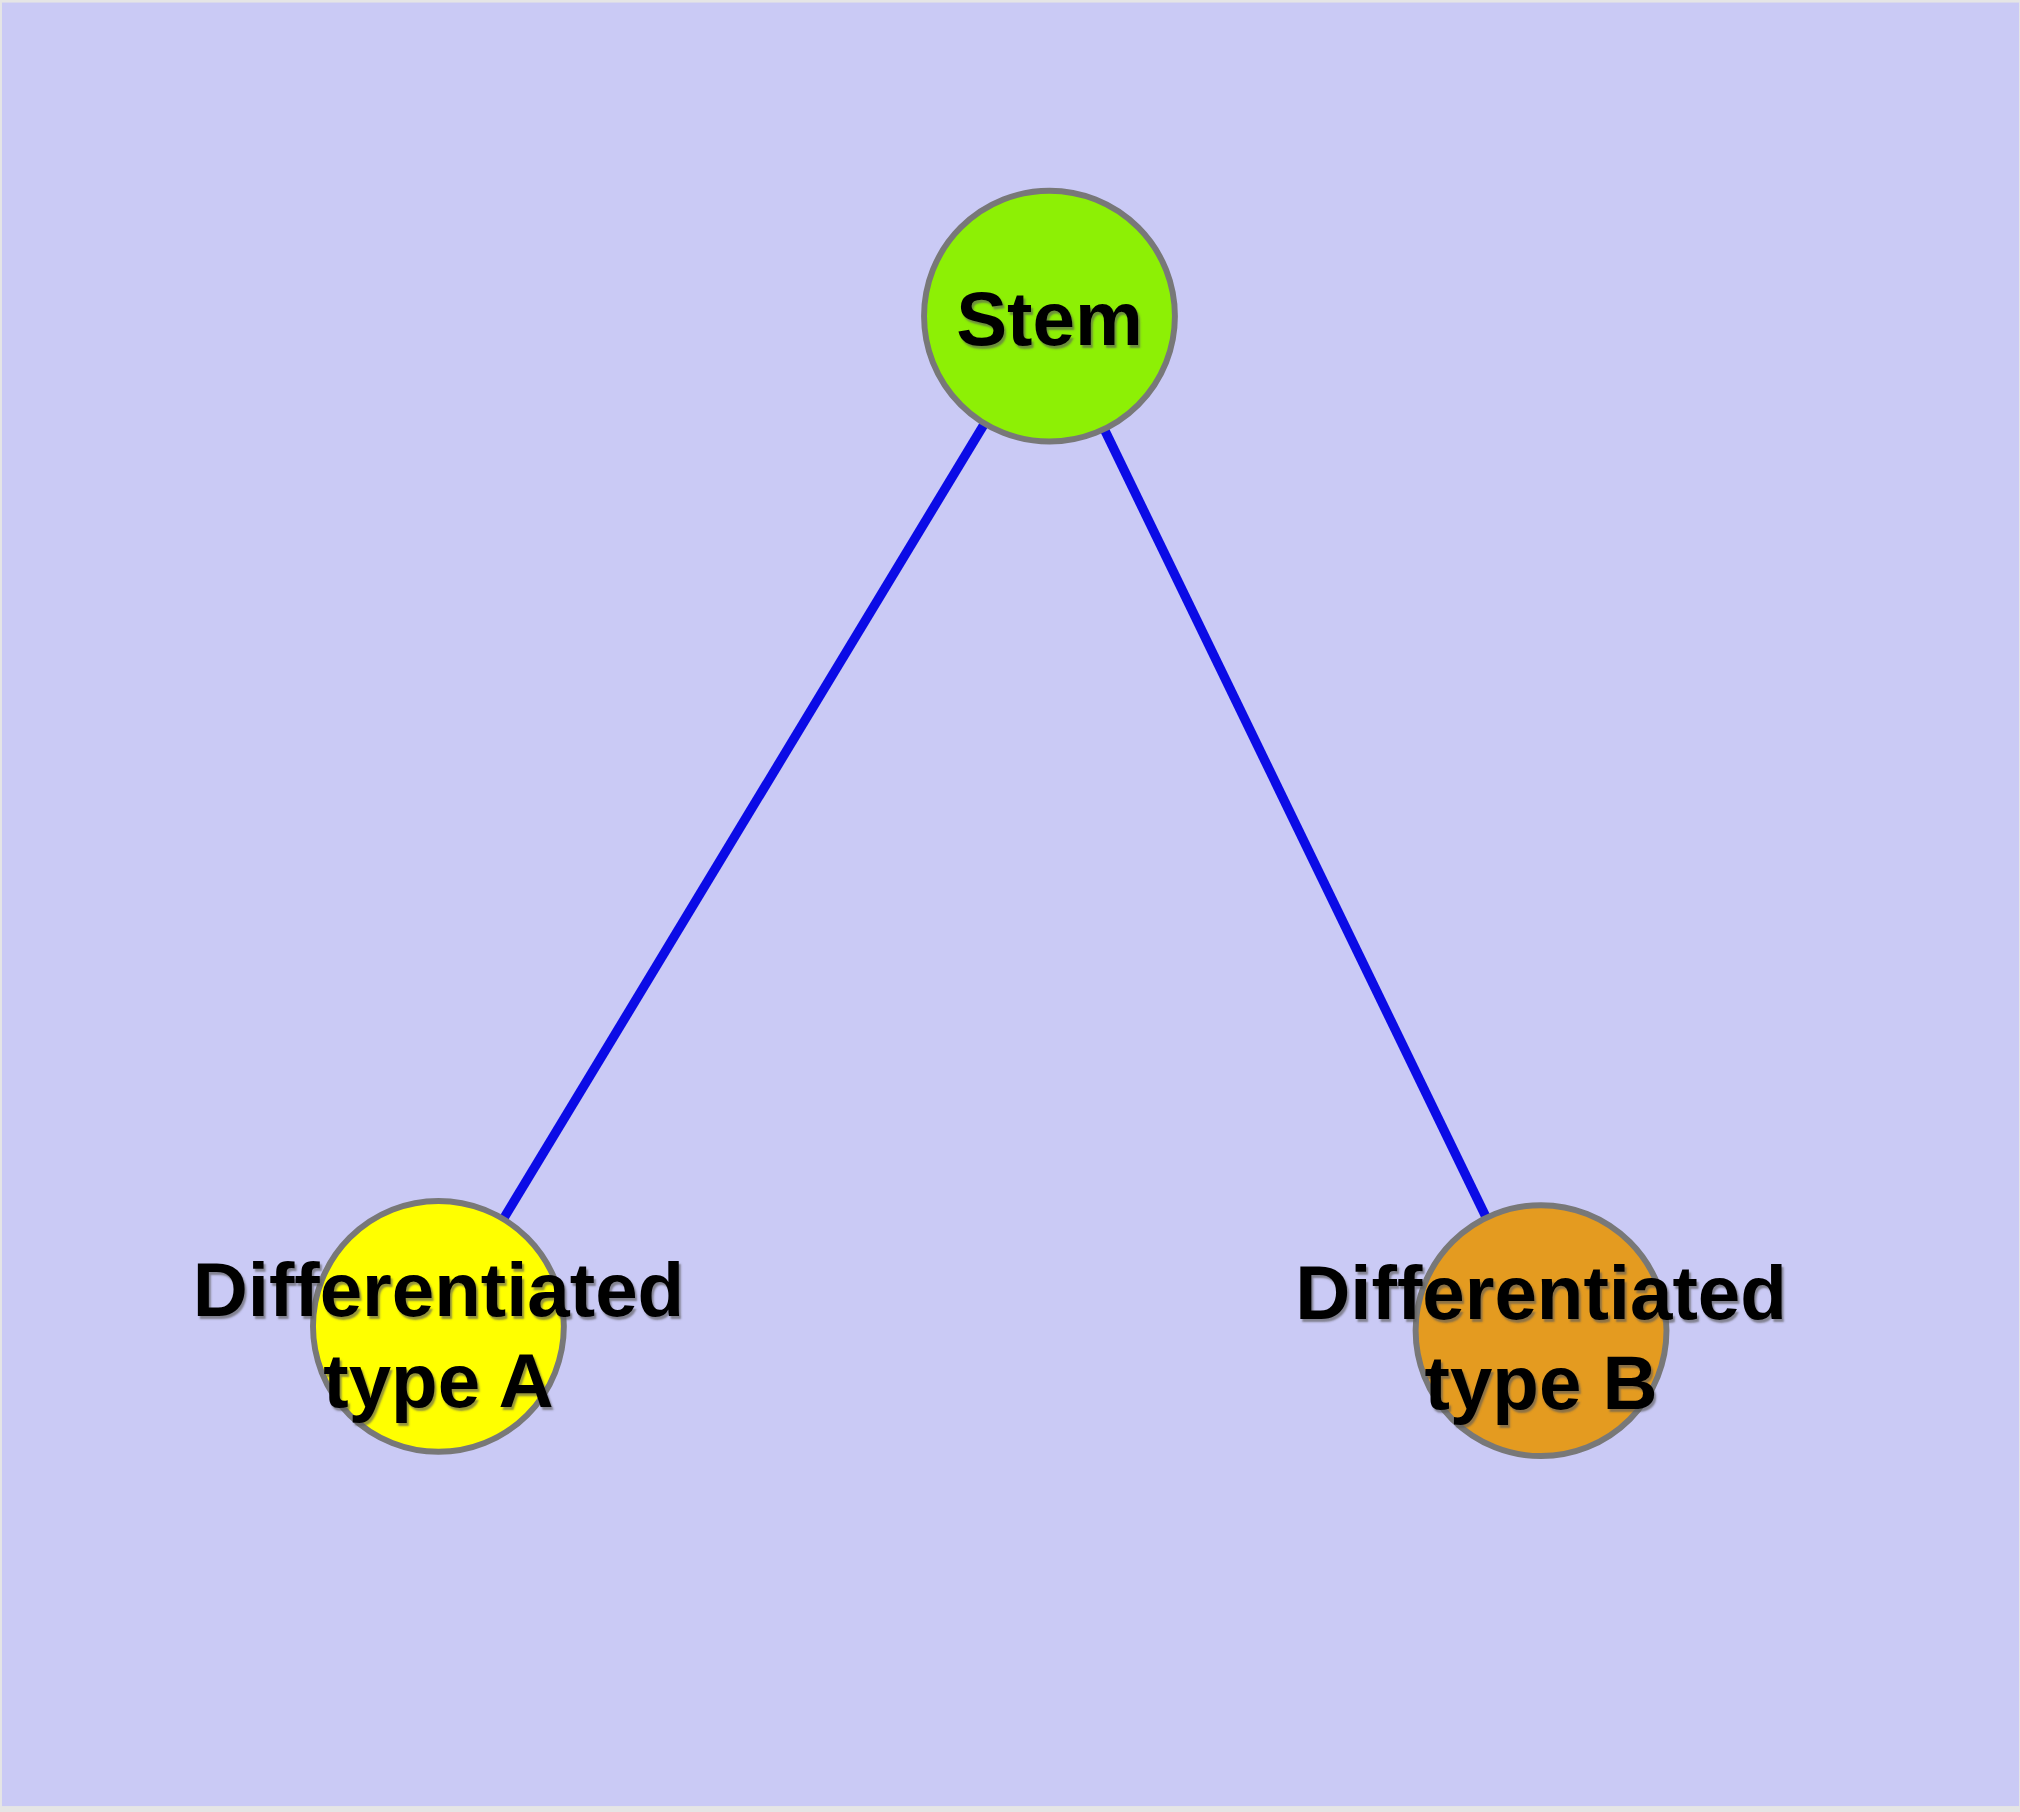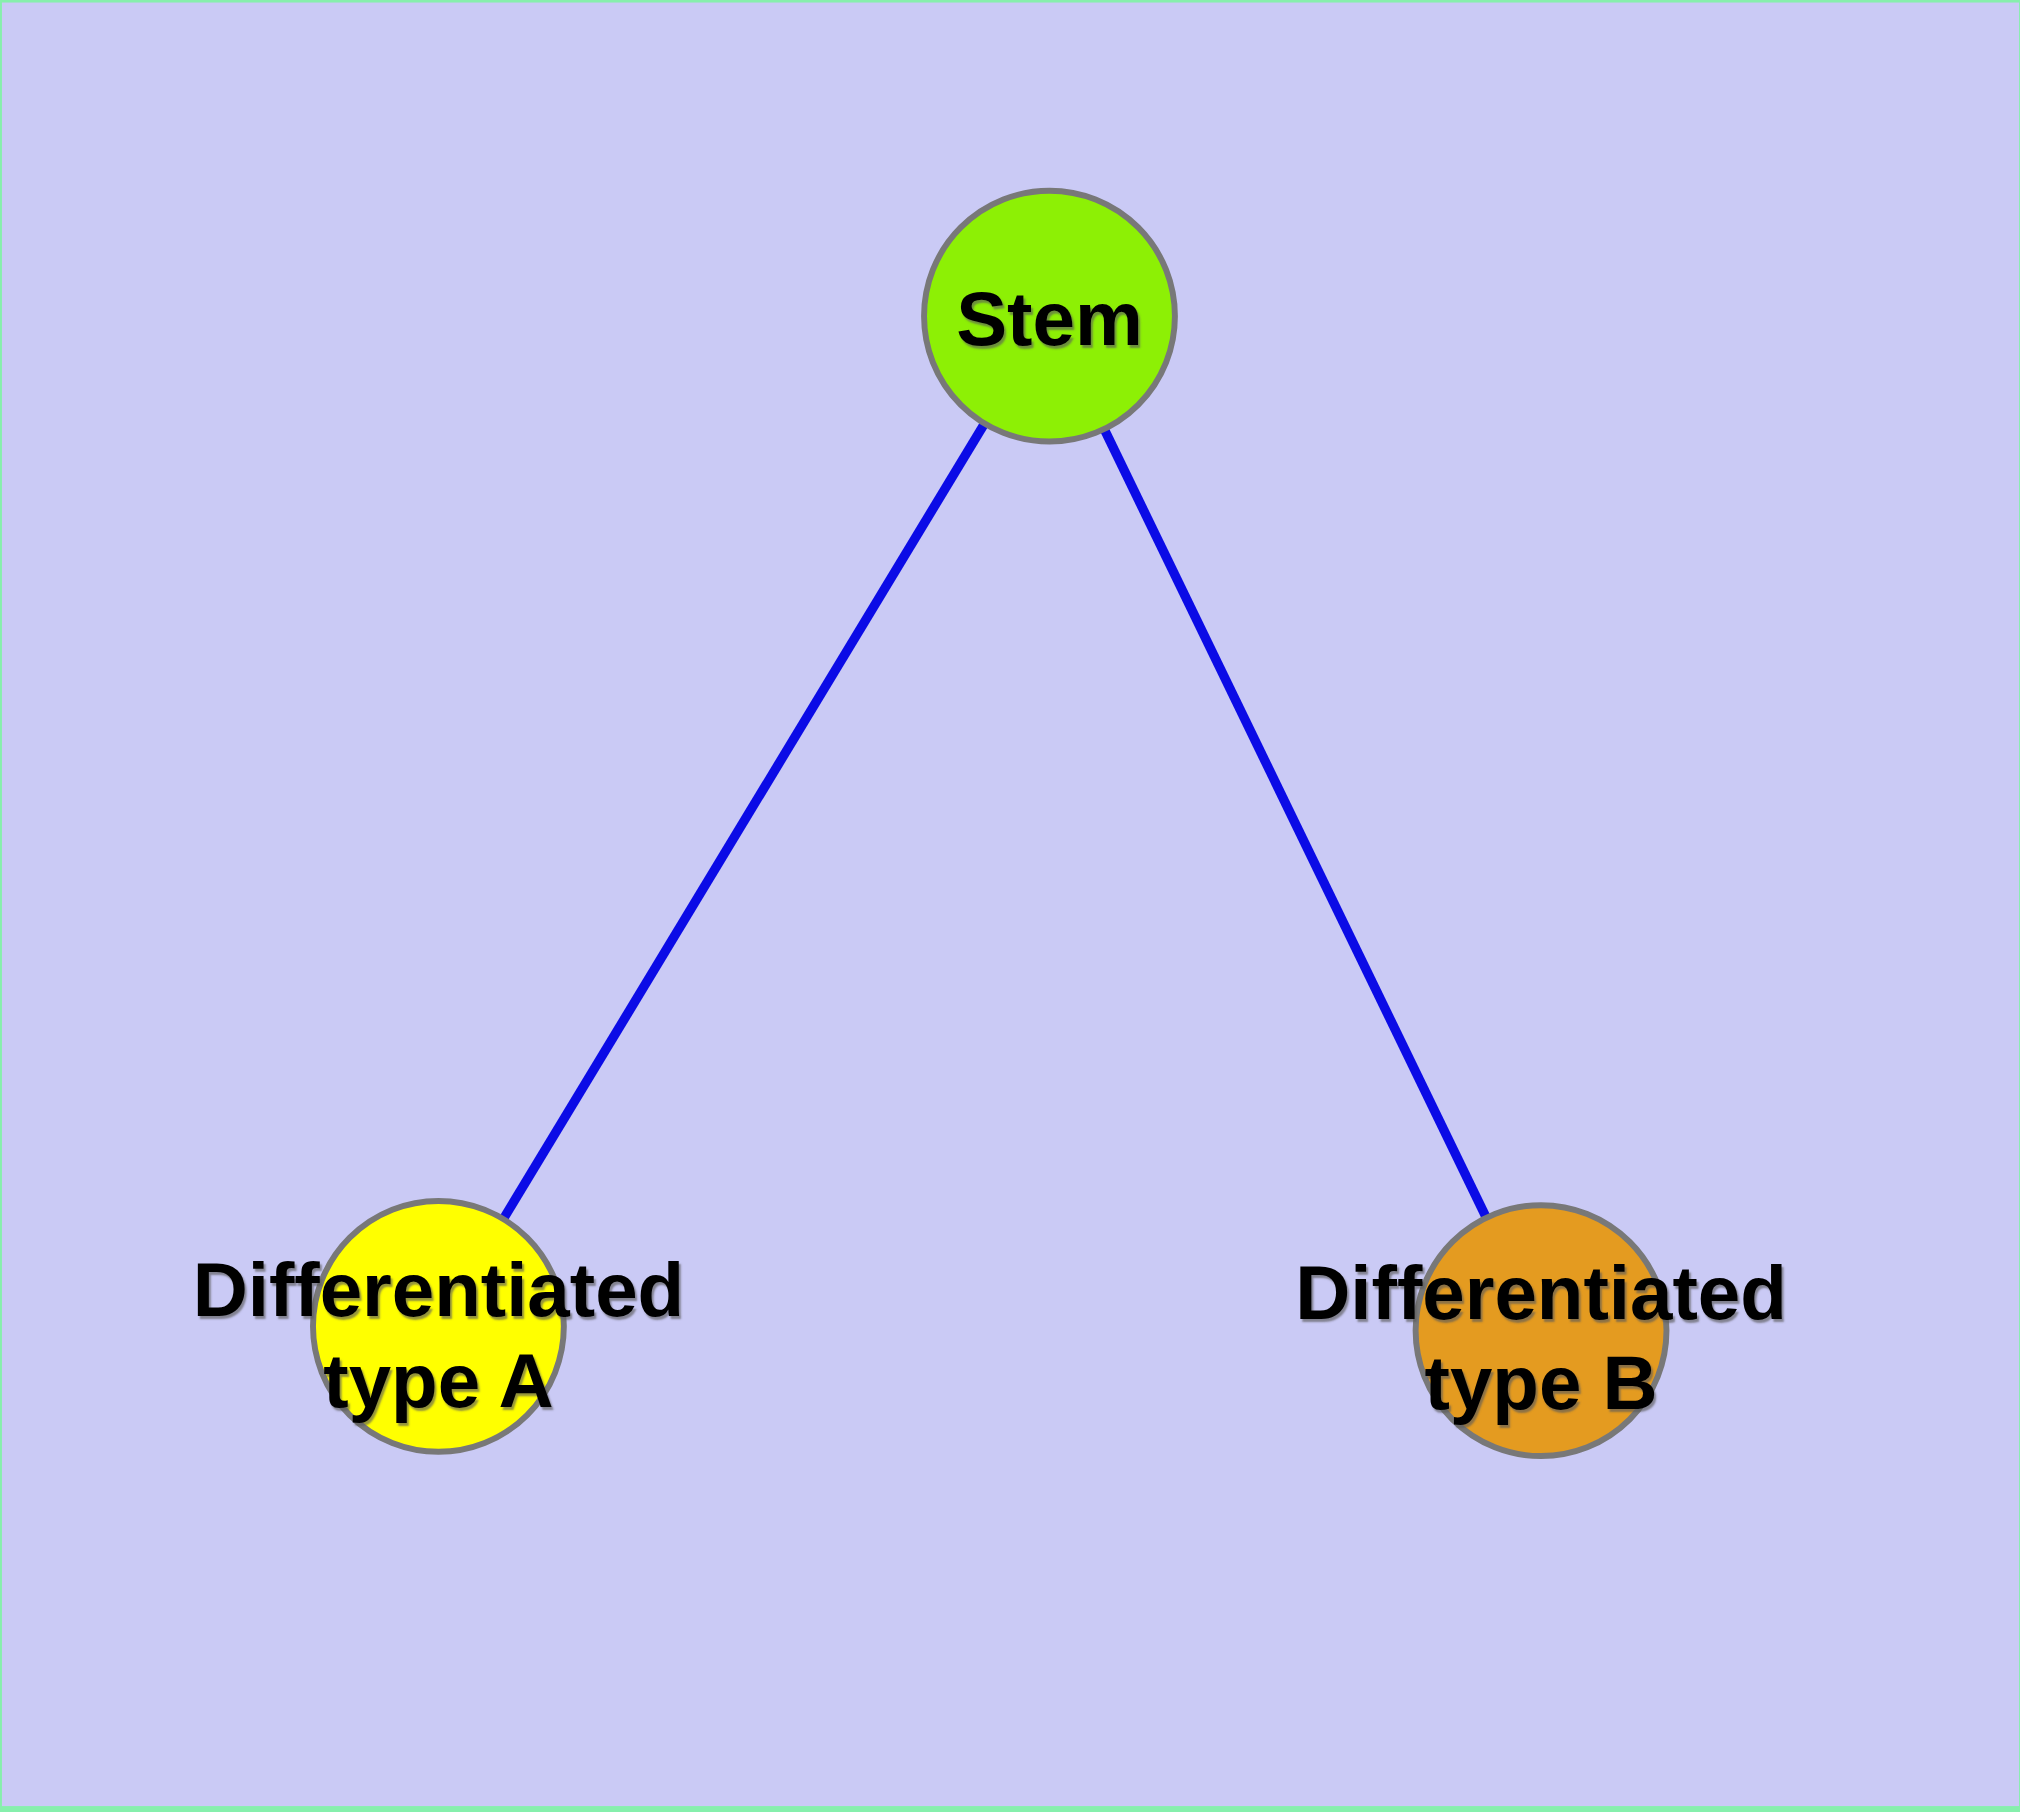--- a/index.html
+++ b/index.html
@@ -7,21 +7,21 @@
     padding: 0;
     background: #FFFFFF;
     width: 2021px;
     height: 1812px;
     overflow: hidden;
   }
   .stage {
     position: relative;
     width: 2021px;
     height: 1812px;
-    background: #86efac;
+    background: #e5e5e5;
   }
   svg.graph {
     display: block;
   }
   .node-label, .node-label-line {
     font-family: "Liberation Sans", "DejaVu Sans", sans-serif;
     font-weight: bold;
     font-size: 90px;
     text-shadow: 2px 3px 2px rgba(90, 90, 90, 0.65);
   }

